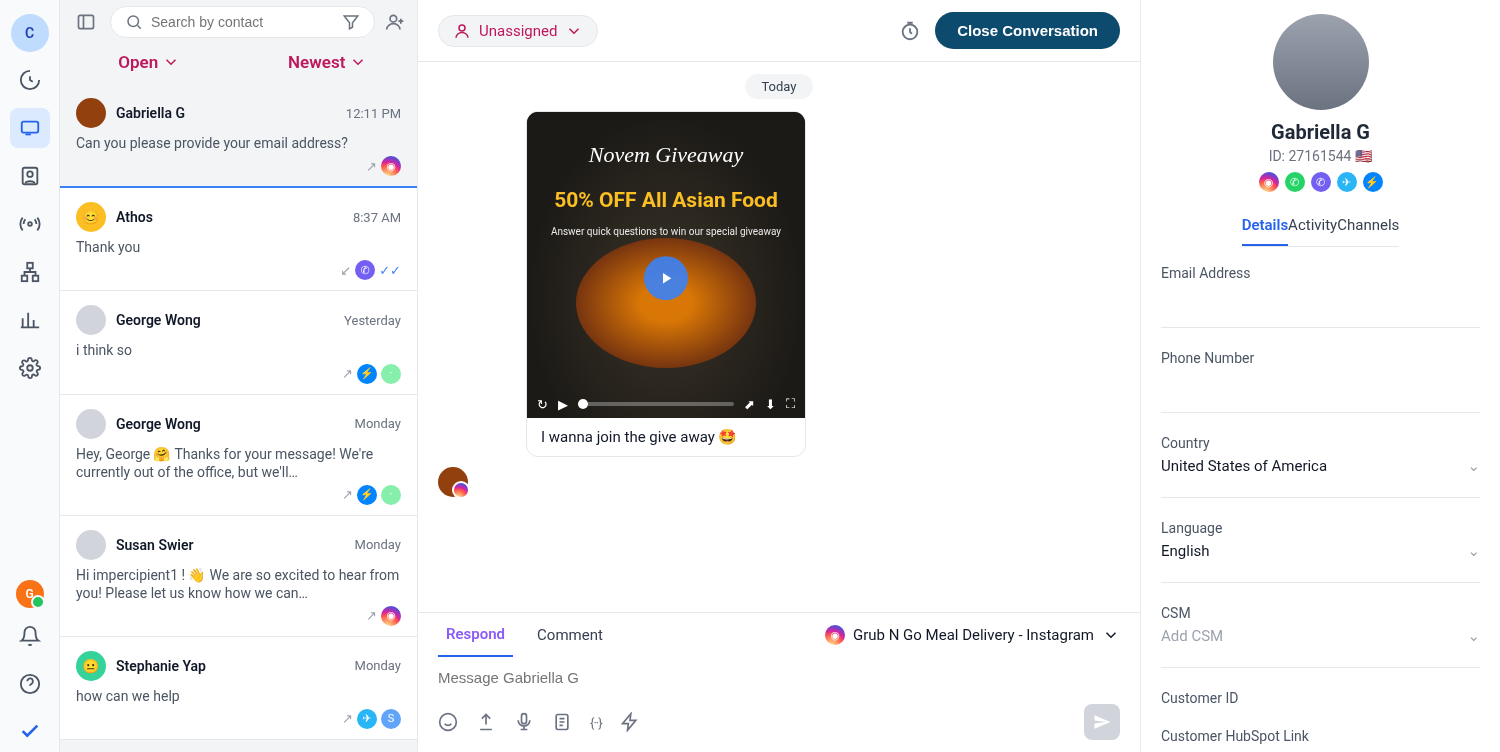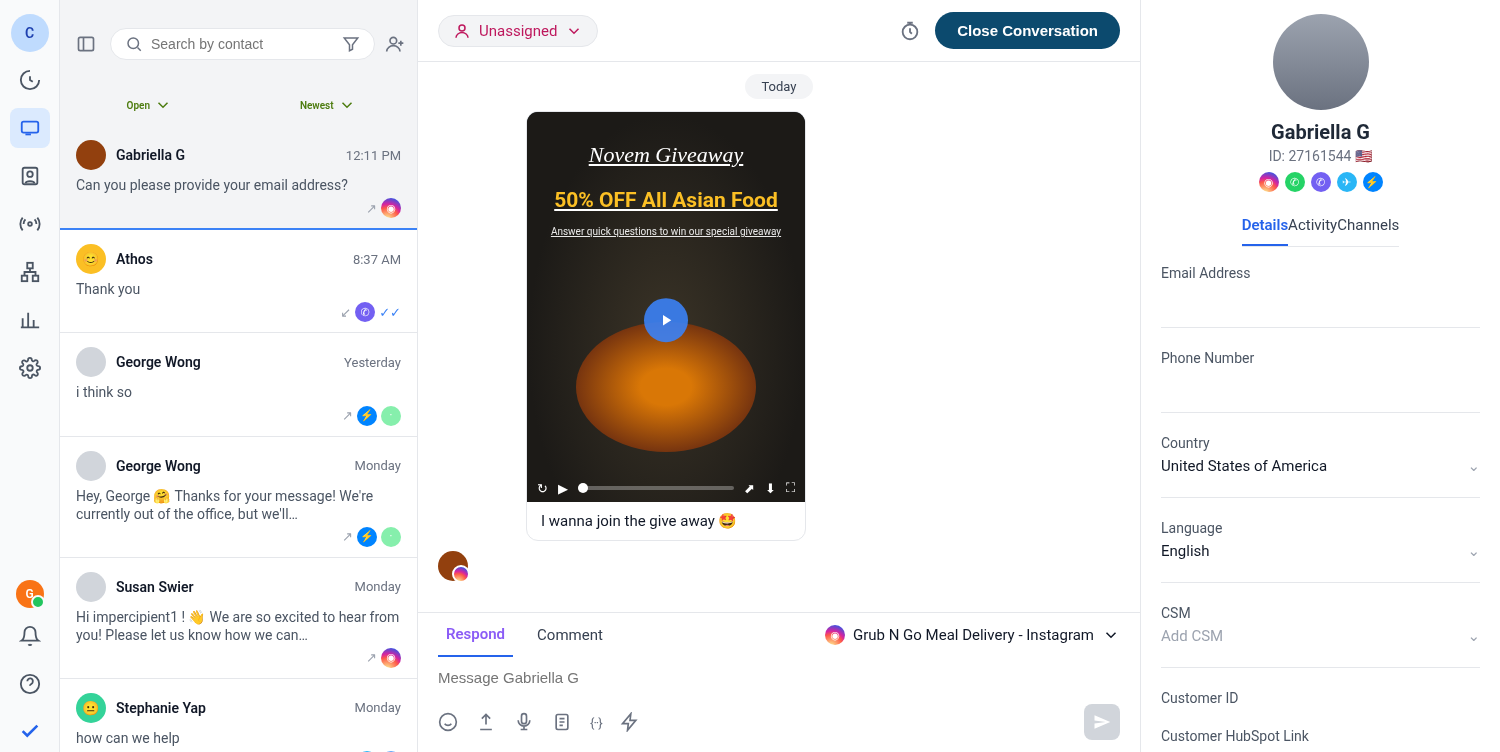--- a/index.html
+++ b/index.html
@@ -10,27 +10,27 @@
 .nav { width: 60px; background: #f9fafb; border-right: 1px solid #e5e7eb; display: flex; flex-direction: column; align-items: center; padding-top: 14px; gap: 8px; }
 .nav-avatar { width: 38px; height: 38px; border-radius: 50%; background: #bfdbfe; color: #1e40af; display: flex; align-items: center; justify-content: center; font-weight: 600; }
 .nav-item { width: 40px; height: 40px; display: flex; align-items: center; justify-content: center; border-radius: 8px; cursor: pointer; color: #4b5563; }
 .nav-item.active { background: #dbeafe; color: #2563eb; }
 .nav-spacer { flex: 1; }
 .nav-badge { width: 28px; height: 28px; border-radius: 50%; background: #f97316; color: #fff; display: flex; align-items: center; justify-content: center; font-size: 12px; font-weight: 600; position: relative; }
 .nav-badge::after { content: ""; position: absolute; bottom: -1px; right: -1px; width: 10px; height: 10px; background: #22c55e; border-radius: 50%; border: 2px solid #f9fafb; }
 
 
 .convlist { width: 358px; background: #f3f4f6; display: flex; flex-direction: column; border-right: 1px solid #e5e7eb; }
-.convlist-top { display: flex; align-items: center; gap: 10px; padding: 28px 12px; }
+.convlist-top { display: flex; align-items: center; gap: 10px; padding: 6px 12px; }
 .pane-toggle { width: 28px; height: 28px; display: flex; align-items: center; justify-content: center; color: #6b7280; cursor: pointer; }
 .search { flex: 1; display: flex; align-items: center; background: #fff; border: 1px solid #e5e7eb; border-radius: 999px; padding: 6px 14px; gap: 8px; }
 .search input { border: none; outline: none; flex: 1; font-size: 14px; color: #4b5563; background: transparent; }
 .search-icon, .filter-icon, .adduser-icon { color: #6b7280; }
 .convlist-filters { display: flex; padding: 8px 0 12px; }
-.filter-btn { flex: 1; text-align: center; font-weight: 600; font-size: 10px; color: #4d7c0f; cursor: pointer; display: flex; align-items: center; justify-content: center; gap: 4px; }
+.filter-btn { flex: 1; text-align: center; font-weight: 600; font-size: 17px; color: #be185d; cursor: pointer; display: flex; align-items: center; justify-content: center; gap: 4px; }
 .conv-items { flex: 1; overflow-y: auto; }
 .conv-item { padding: 14px 16px 10px 16px; border-bottom: 1px solid #e5e7eb; background: #fff; cursor: pointer; }
 .conv-item.selected { background: #f3f4f6; border-bottom: 2px solid #3b82f6; }
 .conv-row1 { display: flex; align-items: center; gap: 10px; margin-bottom: 6px; }
 .conv-avatar { width: 30px; height: 30px; border-radius: 50%; background: #d1d5db; flex-shrink: 0; display: flex; align-items: center; justify-content: center; font-size: 14px; color: #fff; }
 .conv-avatar.gold { background: #fbbf24; }
 .conv-avatar.teal { background: #34d399; }
 .conv-avatar.brown { background: #92400e; }
 .conv-name { font-weight: 600; flex: 1; color: #111827; }
 .conv-time { font-size: 13px; color: #6b7280; }
@@ -52,21 +52,21 @@
 .assignee { display: flex; align-items: center; gap: 8px; background: #f3f4f6; border: 1px solid #e5e7eb; border-radius: 999px; padding: 6px 14px; cursor: pointer; font-size: 15px; color: #be185d; }
 .header-spacer { flex: 1; }
 .snooze-ic { color: #6b7280; cursor: pointer; padding: 4px; }
 .close-btn { background: #0c4a6e; color: #fff; border: none; border-radius: 999px; padding: 10px 22px; font-size: 15px; font-weight: 600; cursor: pointer; }
 
 .chat-body { flex: 1; overflow-y: auto; padding: 0 20px 10px; }
 .today-pill { display: block; width: fit-content; margin: 12px auto; background: #f3f4f6; padding: 5px 16px; border-radius: 999px; font-size: 13px; color: #374151; }
 
 .story-bubble { width: 280px; margin-left: 40px; border: 1px solid #e5e7eb; border-radius: 12px; overflow: hidden; background: #fff; }
 .story-label { padding: 10px 14px 6px; color: #9ca3af; font-size: 14px; }
-.story-img { height: 390px; background: #1f2937 radial-gradient(ellipse at center 60%, #3b3427 0%, #1c1a17 70%); position: relative; display: flex; flex-direction: column; align-items: center; color: #fff; text-decoration: underline; }
+.story-img { height: 306px; background: #1f2937 radial-gradient(ellipse at center 60%, #3b3427 0%, #1c1a17 70%); position: relative; display: flex; flex-direction: column; align-items: center; color: #fff; }
 .story-title { margin-top: 30px; font-family: cursive; font-size: 22px; font-style: italic; }
 .story-sub { margin-top: 20px; font-size: 21px; font-weight: 700; color: #fbbf24; text-align: center; padding: 0 10px; }
 .story-desc { margin-top: 14px; font-size: 10px; text-align: center; opacity: 0.9; }
 .play-btn { width: 44px; height: 44px; border-radius: 50%; background: rgba(59,130,246,0.9); display: flex; align-items: center; justify-content: center; position: absolute; top: 50%; left: 50%; transform: translate(-50%, -20%); }
 .story-food { width: 180px; height: 130px; border-radius: 50%; background: radial-gradient(ellipse, #d97706 20%, #78350f 70%); position: absolute; bottom: 50px; }
 .story-controls { position: absolute; bottom: 6px; left: 0; right: 0; display: flex; align-items: center; gap: 10px; padding: 0 10px; }
 .story-controls .bar { flex: 1; height: 4px; background: rgba(255,255,255,0.3); border-radius: 2px; position: relative; }
 .story-controls .bar::before { content: ""; position: absolute; left: 0; top: -3px; width: 10px; height: 10px; background: #fff; border-radius: 50%; }
 .story-controls span { font-size: 13px; cursor: pointer; }
 .story-caption { padding: 10px 14px; font-size: 15px; color: #111827; }

